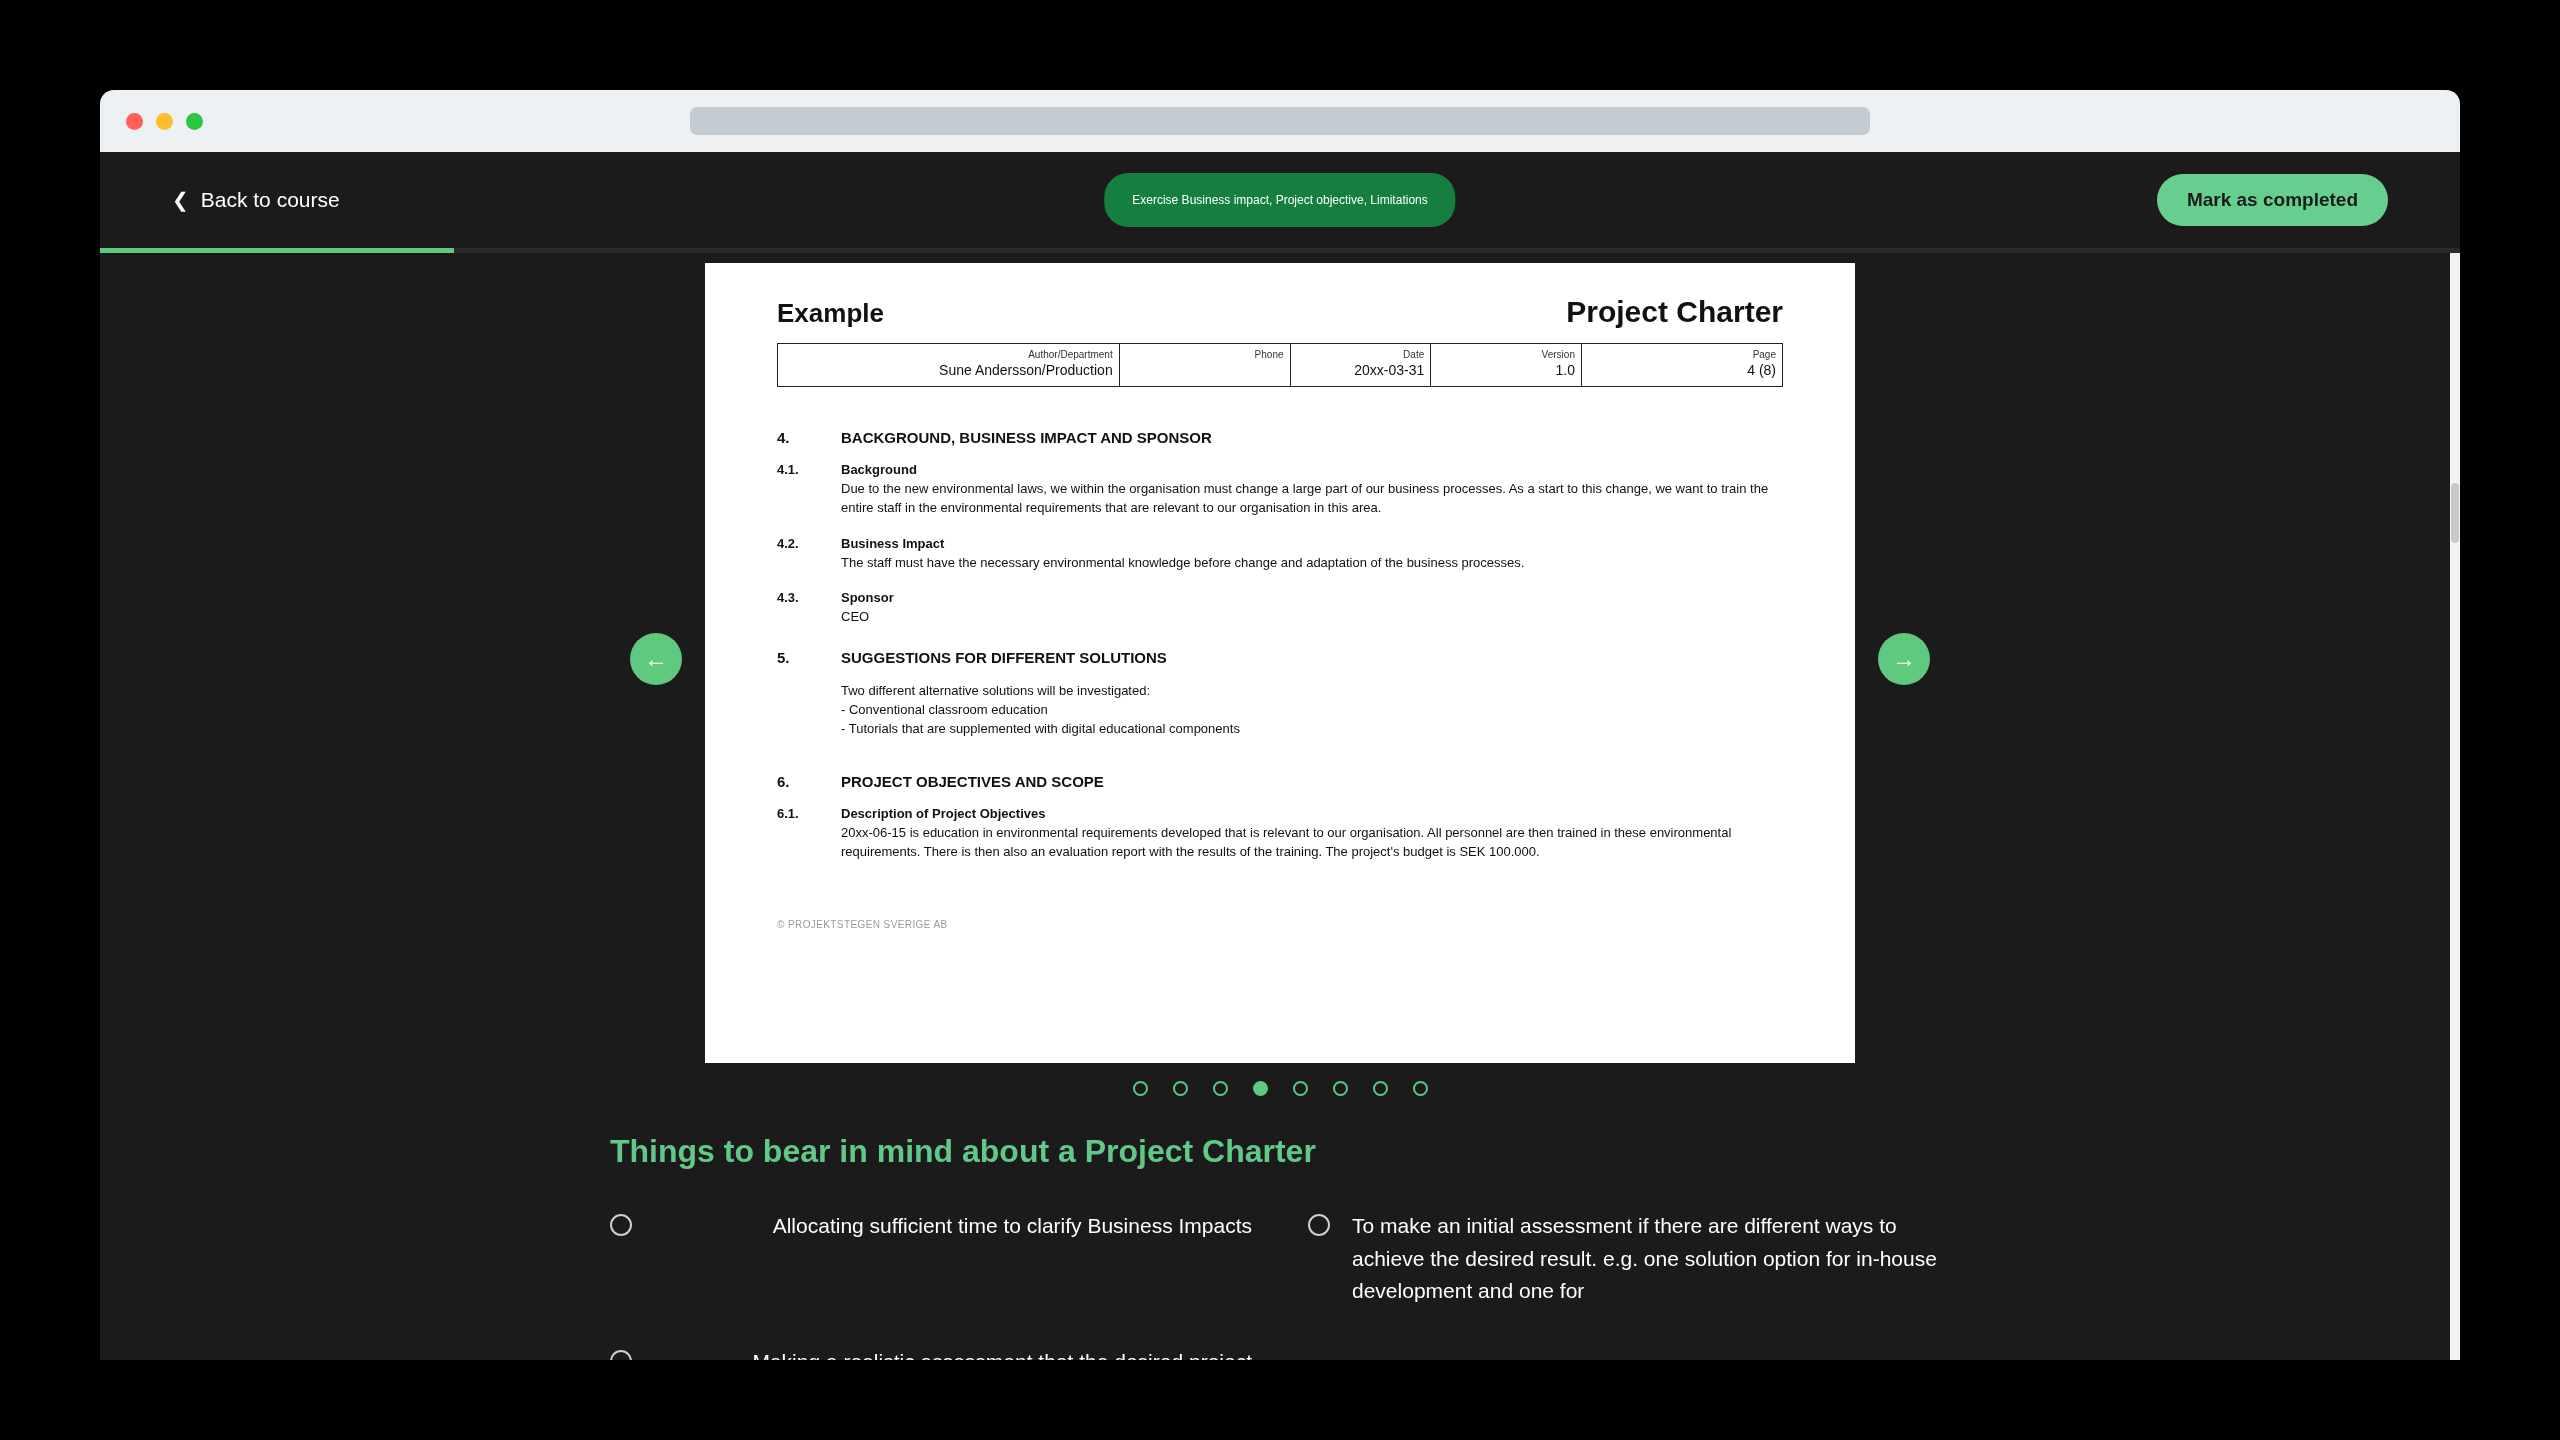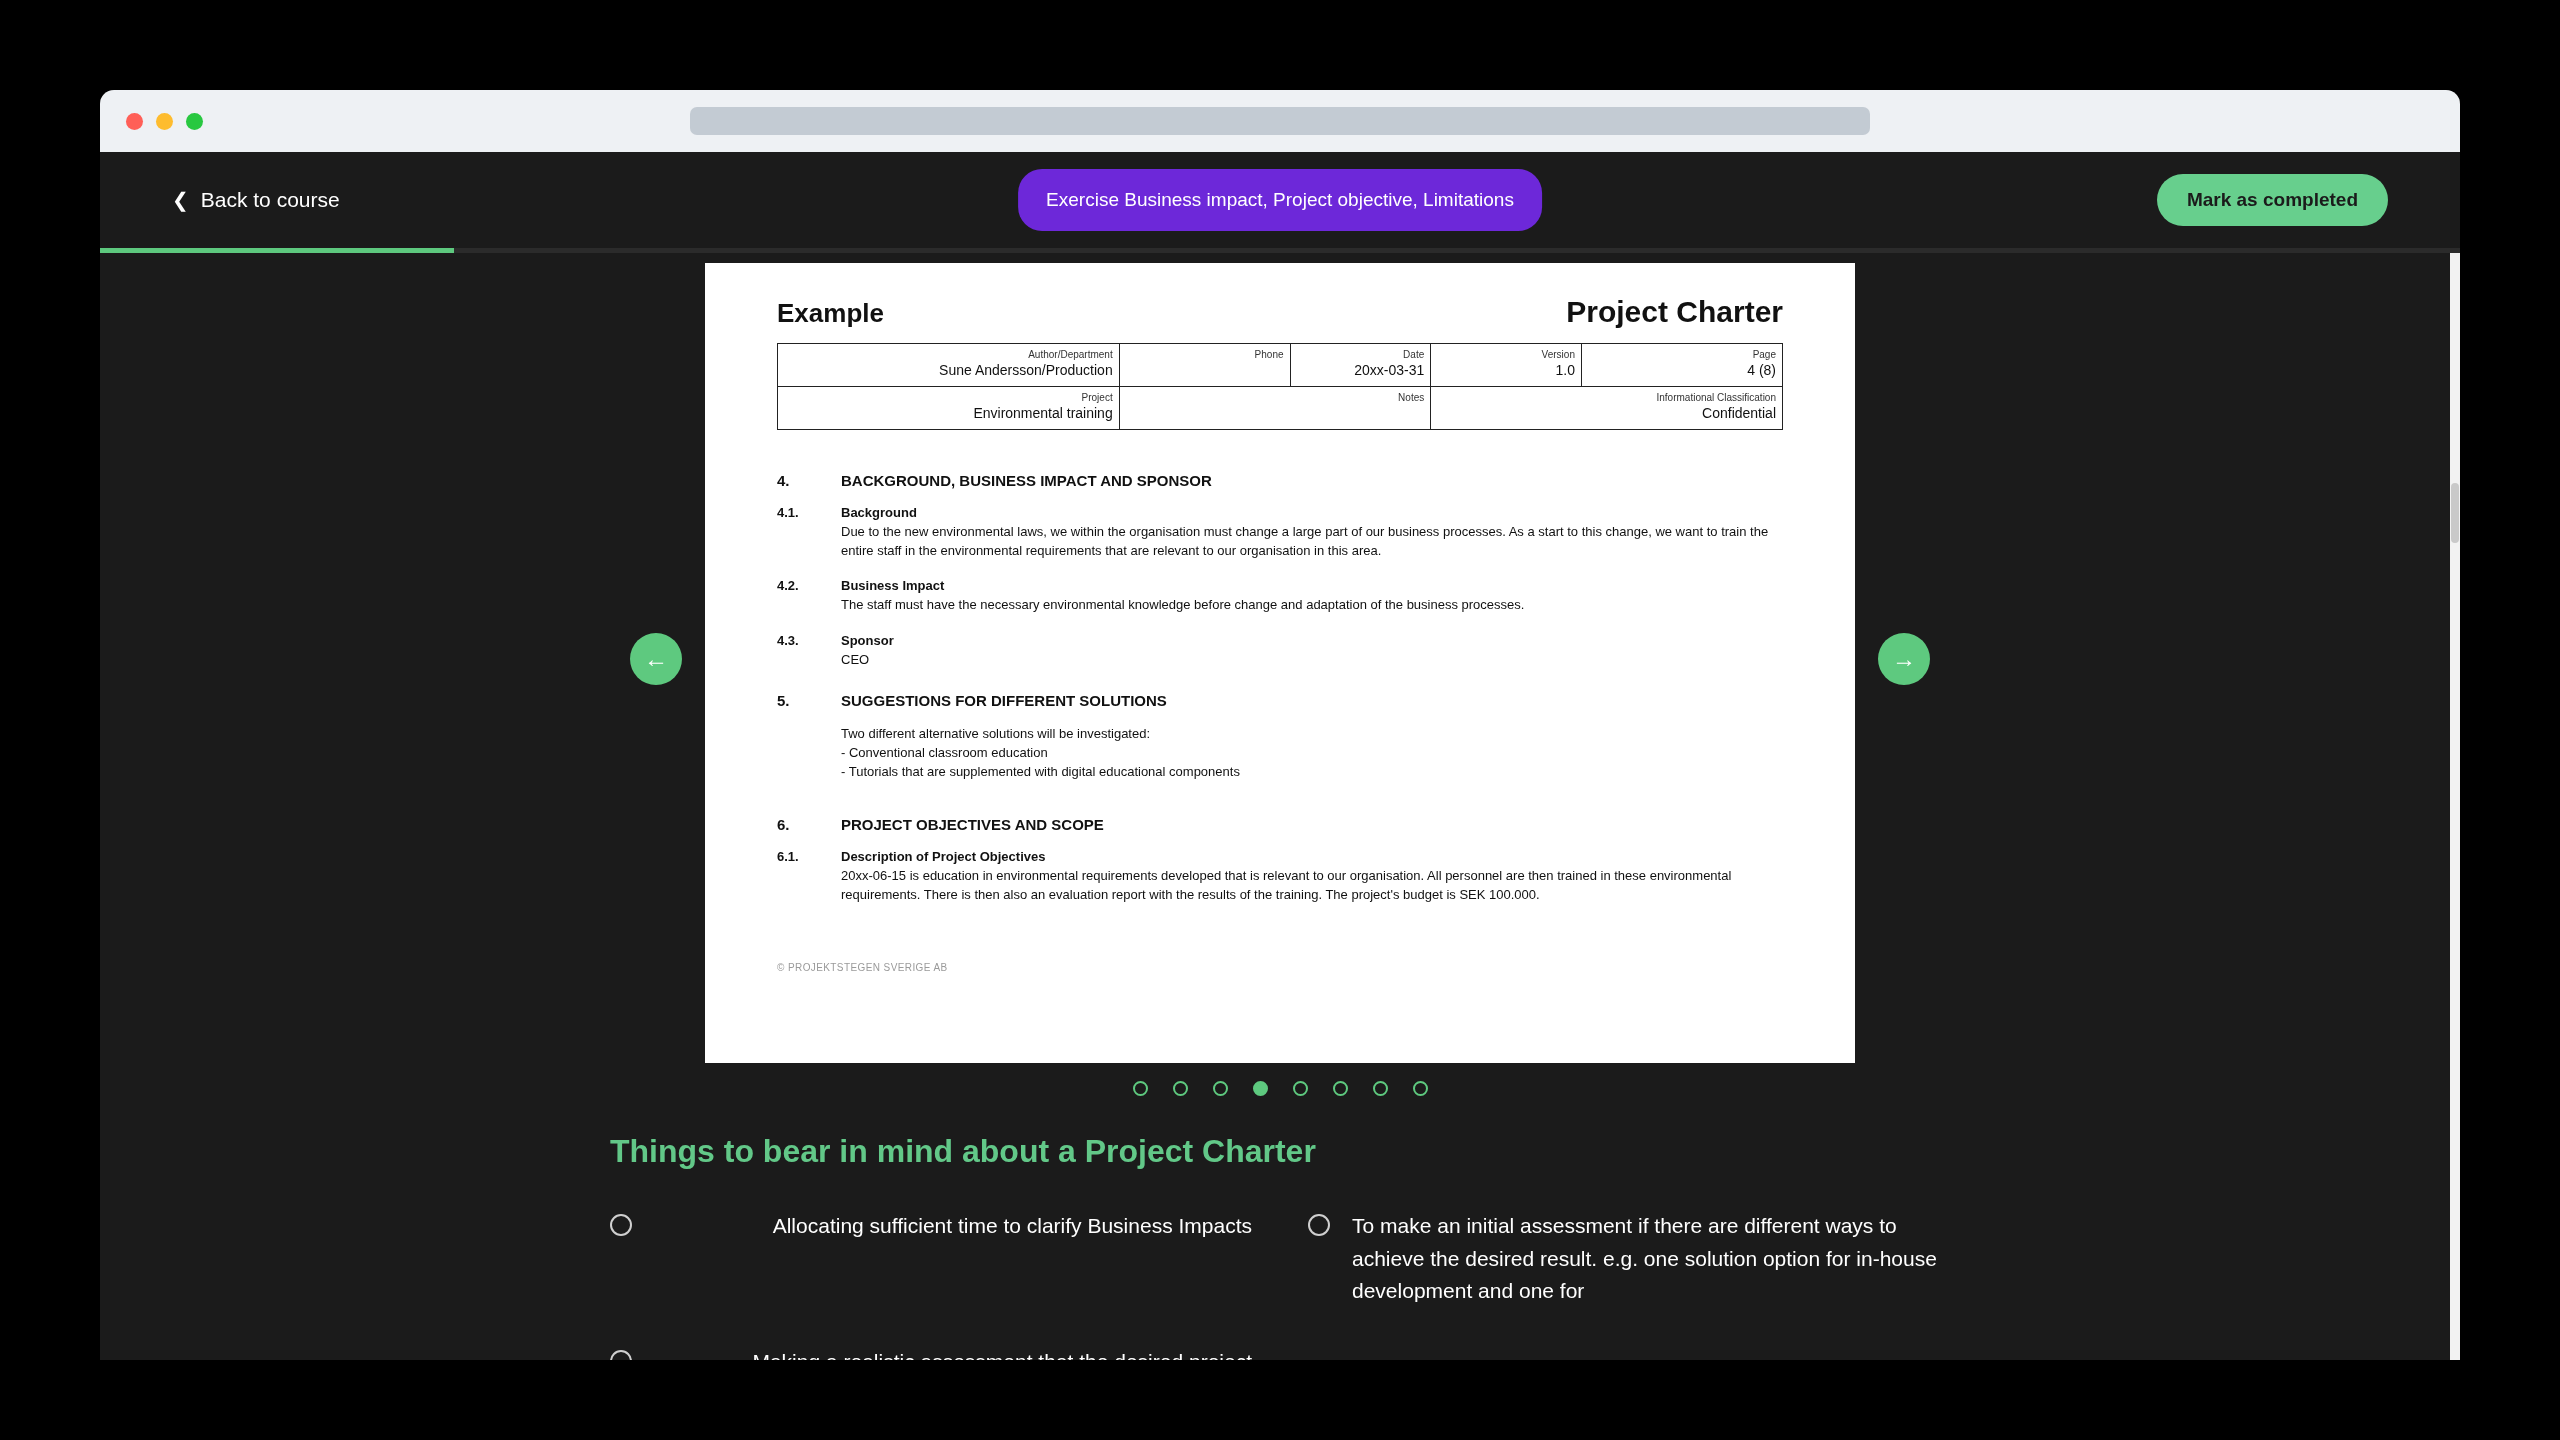--- a/index.html
+++ b/index.html
@@ -62,23 +62,23 @@
     cursor: pointer;
   }
   #back-to-course .chev {
     font-size: 20px;
     line-height: 1;
     display: inline-block;
   }
   #lesson-pill {
     position: absolute;
     left: 50%; transform: translateX(-50%);
-    background: #6d28d9;
+    background: #15803d;
     color: #ffffff;
-    font-size: 19px;
+    font-size: 12px;
     padding: 20px 28px;
     border-radius: 24px;
     white-space: nowrap;
   }
   #mark-completed {
     position: absolute;
     right: 72px;
     background: #67cf8d;
     color: #1b1b1b;
     font-size: 19px;
@@ -315,34 +315,20 @@
               </td>
               <td style="width:15%">
                 <span class="mlabel">Version</span>
                 <span class="mval">1.0</span>
               </td>
               <td style="width:20%">
                 <span class="mlabel">Page</span>
                 <span class="mval">4 (8)</span>
               </td>
             </tr>
-            <tr>
-              <td>
-                <span class="mlabel">Project</span>
-                <span class="mval">Environmental training</span>
-              </td>
-              <td colspan="2">
-                <span class="mlabel">Notes</span>
-                <span class="mval">&nbsp;</span>
-              </td>
-              <td colspan="2">
-                <span class="mlabel">Informational Classification</span>
-                <span class="mval">Confidential</span>
-              </td>
-            </tr>
           </tbody>
             </table>
 
           <div class="sec">
             <div class="sec-title">
               <span class="num">4.</span>
               <span>BACKGROUND, BUSINESS IMPACT AND SPONSOR</span>
             </div>
             <div class="sub">
               <span class="num">4.1.</span>

